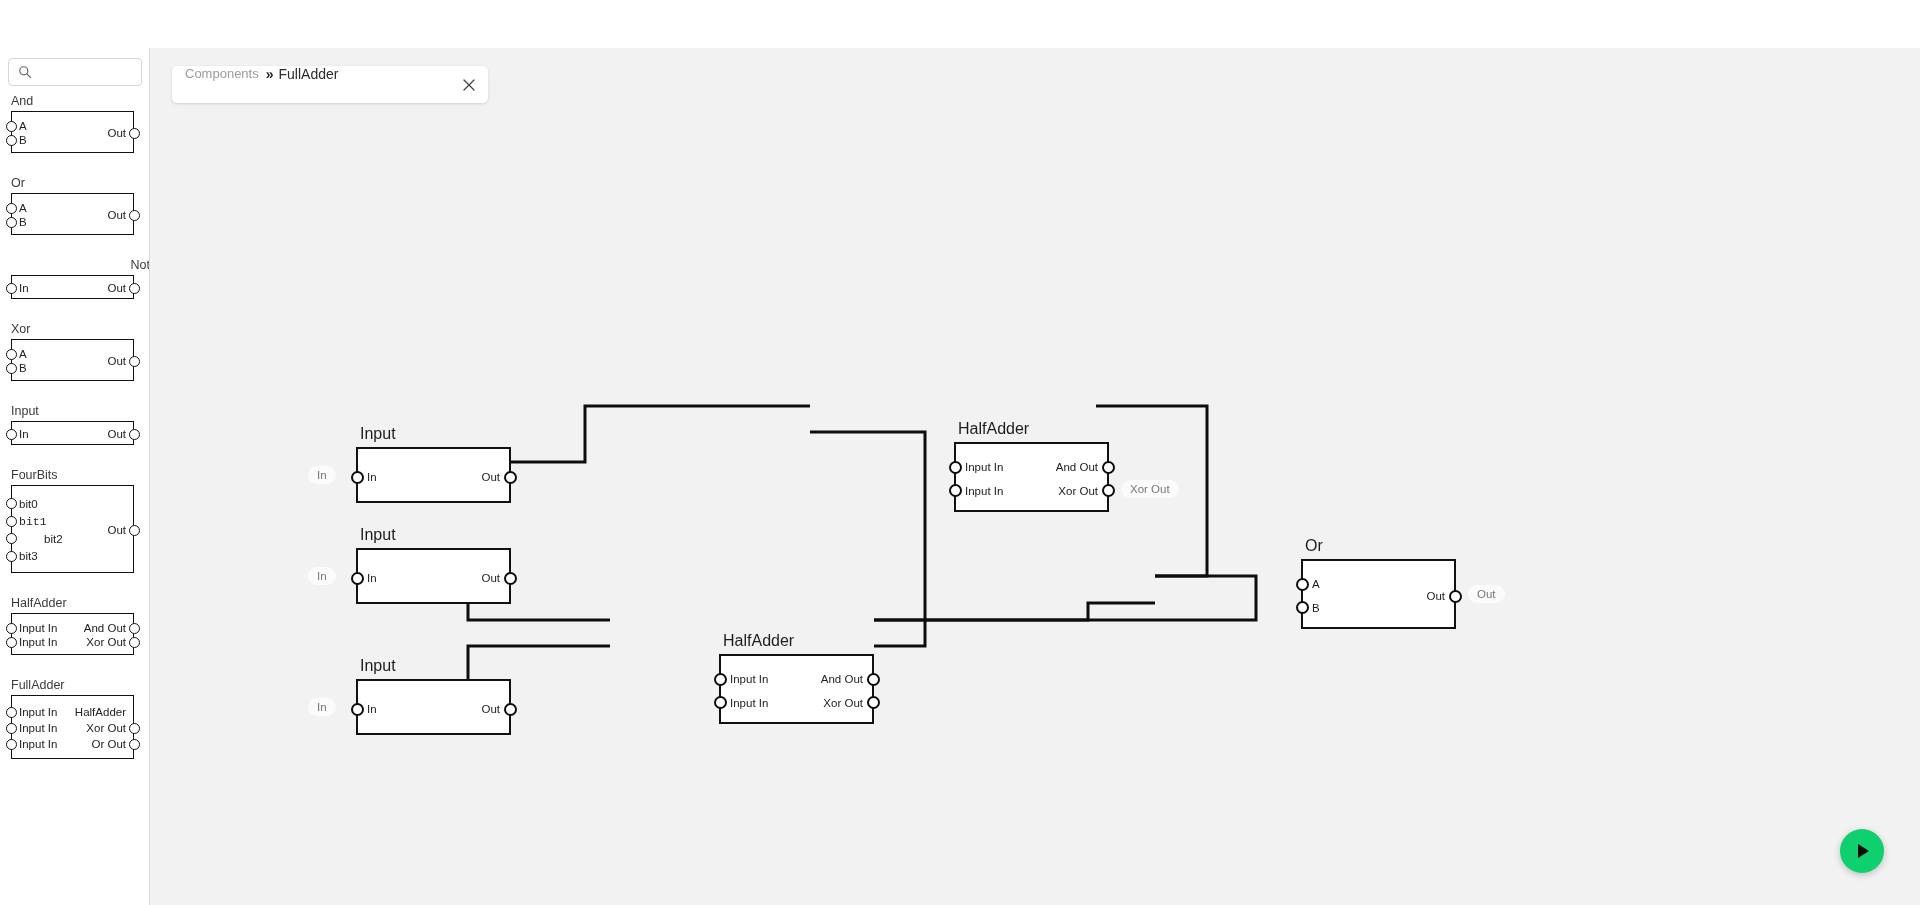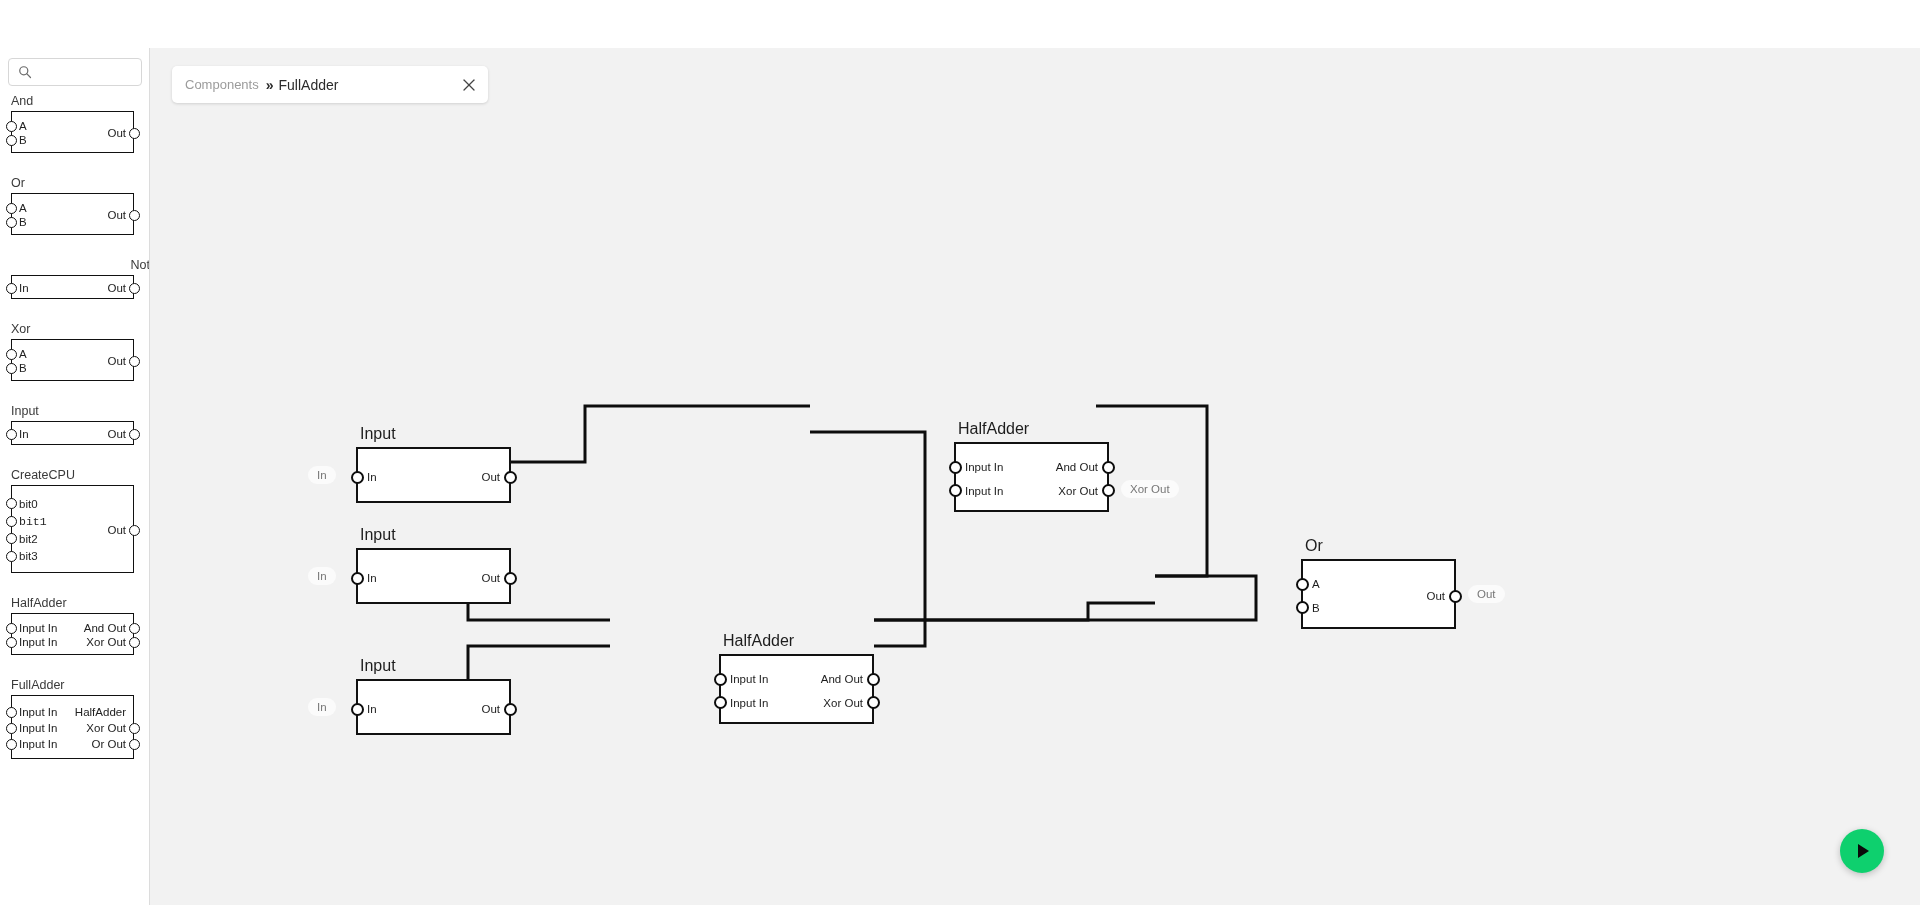--- a/index.html
+++ b/index.html
@@ -81,21 +81,21 @@
     position: absolute; left: 150px; top: 48px;
     width: 1770px; height: 857px;
     background: #f2f2f2;
     overflow: hidden;
   }
 
   
   .tabbar { position: absolute; left: 22px; top: 18px; }
   .tab {
     position: relative;
-    display: flex; align-items: center;
+    display: flex; 
     height: 37px; width: 316px;
     background: #fff;
     border-radius: 5px;
     box-shadow: 0 1px 3px rgba(0,0,0,.14);
     padding: 0 13px;
   }
   .tab-crumb { font-size: 13px; color: #9b9b9b; }
   .tab-sep { font-size: 14px; color: #2c2c2c; margin: 0 7px; font-weight: 700; letter-spacing:-2px;}
   .tab-name { font-size: 14px; color: #2b2b2b; }
   .tab-close {
@@ -219,28 +219,28 @@
         <div class="chip" style="position: absolute; top: 310px;">
           <div class="chip-title">Input</div>
           <div class="chip-body" style="height: 24px; width: 123px;">
             <div class="pin left" style="top: 6.5px;"></div>
             <div class="plabel l" style="top: 7px;">In</div>
             <div class="plabel r" style="top: 7px;">Out</div>
             <div class="pin right" style="top: 6.5px;"></div>
           </div>
         </div>
         <div class="chip" style="position: absolute; top: 374px;">
-          <div class="chip-title">CreateCPU</div>
+          <div class="chip-title">FourBits</div>
           <div class="chip-body" style="height: 88px; width: 123px;">
             <div class="pin left" style="top: 12.1px;"></div>
             <div class="plabel l" style="top: 12.6px;">bit0</div>
             <div class="pin left" style="top: 29.7px;"></div>
             <div class="plabel l" style="top: 30.2px; font-family: Liberation Mono, monospace;">bit1</div>
             <div class="pin left" style="top: 47.3px;"></div>
-            <div class="plabel l" style="top: 47.8px;">bit2</div>
+            <div class="plabel l" style="top: 47.8px; margin-left: 25px;">bit2</div>
             <div class="pin left" style="top: 64.9px;"></div>
             <div class="plabel l" style="top: 65.4px;">bit3</div>
             <div class="plabel r" style="top: 39px;">Out</div>
             <div class="pin right" style="top: 38.5px;"></div>
           </div>
         </div>
         <div class="chip" style="position: absolute; top: 502px;">
           <div class="chip-title">HalfAdder</div>
           <div class="chip-body" style="height: 42px; width: 123px;">
             <div class="pin left" style="top: 8.5px;"></div>

